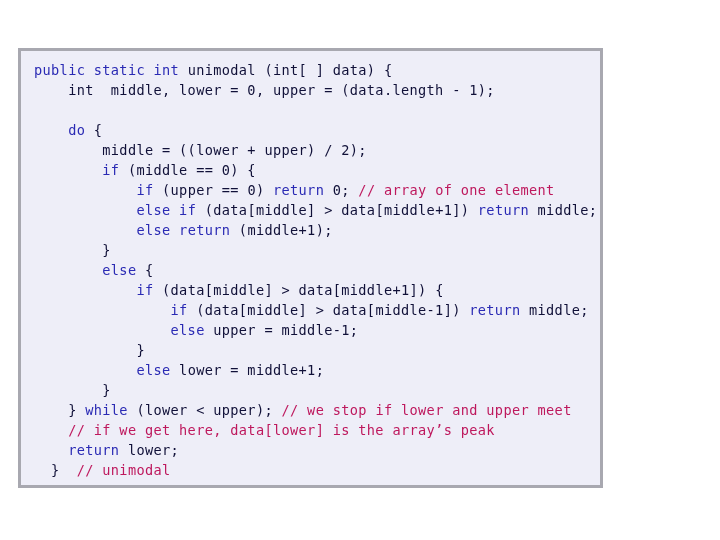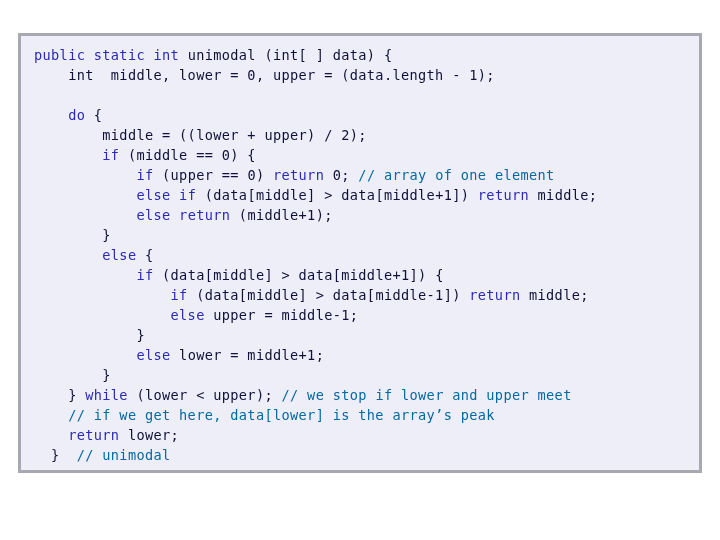--- a/index.html
+++ b/index.html
@@ -10,22 +10,22 @@
   body {
     width: 720px;
     height: 540px;
     overflow: hidden;
     font-family: "DejaVu Sans Mono", "Liberation Mono", monospace;
   }
 
   #code-panel {
     position: absolute;
     left: 18px;
-    top: 33px;
-    width: 684px;
+    top: 48px;
+    width: 585px;
     height: 440px;
     background: #eeeef8;
     border-top: 3px solid #a8a8b0;
     border-left: 3px solid #a8a8b0;
     border-right: 3px solid #a8a8b0;
     border-bottom: 3px solid #a8a8b0;
     box-sizing: border-box;
     overflow: hidden;
   }
 
@@ -43,20 +43,20 @@
     letter-spacing: 0.35px;
   }
 
   .code-line {
     white-space: pre;
     min-height: 20px;
   }
 
   .tok-kw   { color: #2a2ab4; }
   .tok-id   { color: #101038; }
-  .tok-cmt  { color: #0369a1; }
+  .tok-cmt  { color: #be185d; }
 </style>
 </head>
 <body>
 
 <div id="code-panel">
   <pre id="code-listing"><div class="code-line"><span class="tok-kw">public static int </span><span class="tok-id">unimodal (int[ ] data) {</span></div><div class="code-line"><span class="tok-id">    int  middle, lower = 0, upper = (data.length - 1);</span></div><div class="code-line"><span class="tok-id"></span>&nbsp;</div><div class="code-line"><span class="tok-id">    </span><span class="tok-kw">do</span><span class="tok-id"> {</span></div><div class="code-line"><span class="tok-id">        middle = ((lower + upper) / 2);</span></div><div class="code-line"><span class="tok-id">        </span><span class="tok-kw">if</span><span class="tok-id"> (middle == 0) {</span></div><div class="code-line"><span class="tok-id">            </span><span class="tok-kw">if</span><span class="tok-id"> (upper == 0) </span><span class="tok-kw">return</span><span class="tok-id"> 0; </span><span class="tok-cmt">// array of one element</span></div><div class="code-line"><span class="tok-id">            </span><span class="tok-kw">else if</span><span class="tok-id"> (data[middle] &gt; data[middle+1]) </span><span class="tok-kw">return</span><span class="tok-id"> middle;</span></div><div class="code-line"><span class="tok-id">            </span><span class="tok-kw">else return</span><span class="tok-id"> (middle+1);</span></div><div class="code-line"><span class="tok-id">        }</span></div><div class="code-line"><span class="tok-id">        </span><span class="tok-kw">else</span><span class="tok-id"> {</span></div><div class="code-line"><span class="tok-id">            </span><span class="tok-kw">if</span><span class="tok-id"> (data[middle] &gt; data[middle+1]) {</span></div><div class="code-line"><span class="tok-id">                </span><span class="tok-kw">if</span><span class="tok-id"> (data[middle] &gt; data[middle-1]) </span><span class="tok-kw">return</span><span class="tok-id"> middle;</span></div><div class="code-line"><span class="tok-id">                </span><span class="tok-kw">else</span><span class="tok-id"> upper = middle-1;</span></div><div class="code-line"><span class="tok-id">            }</span></div><div class="code-line"><span class="tok-id">            </span><span class="tok-kw">else</span><span class="tok-id"> lower = middle+1;</span></div><div class="code-line"><span class="tok-id">        }</span></div><div class="code-line"><span class="tok-id">    } </span><span class="tok-kw">while</span><span class="tok-id"> (lower &lt; upper); </span><span class="tok-cmt">// we stop if lower and upper meet</span></div><div class="code-line"><span class="tok-id">    </span><span class="tok-cmt">// if we get here, data[lower] is the array’s peak</span></div><div class="code-line"><span class="tok-id">    </span><span class="tok-kw">return</span><span class="tok-id"> lower;</span></div><div class="code-line"><span class="tok-id">  }  </span><span class="tok-cmt">// unimodal</span></div></pre>
 </div>
 
 </body></html>

